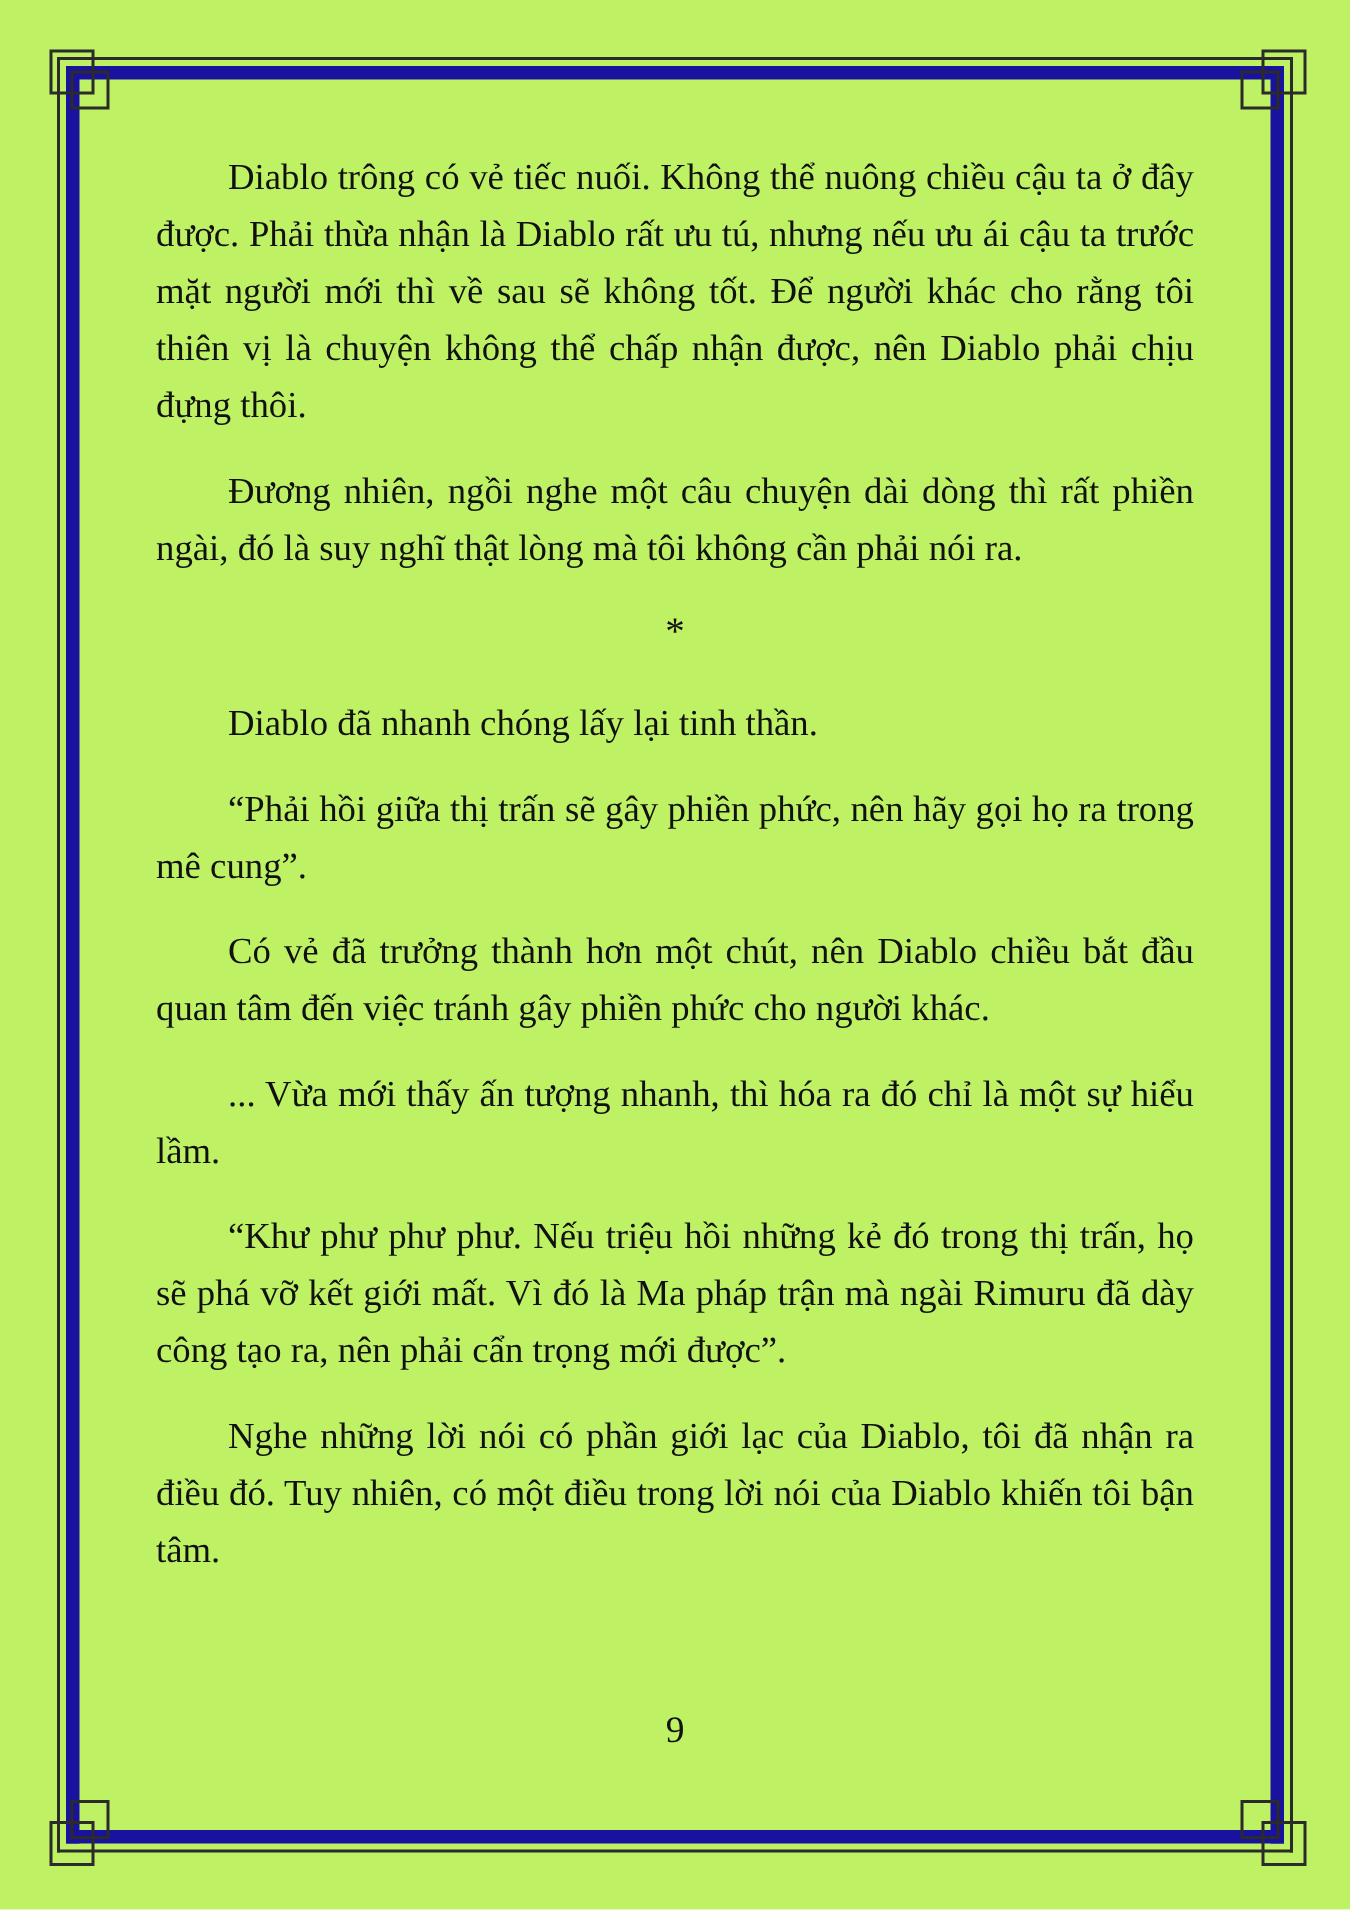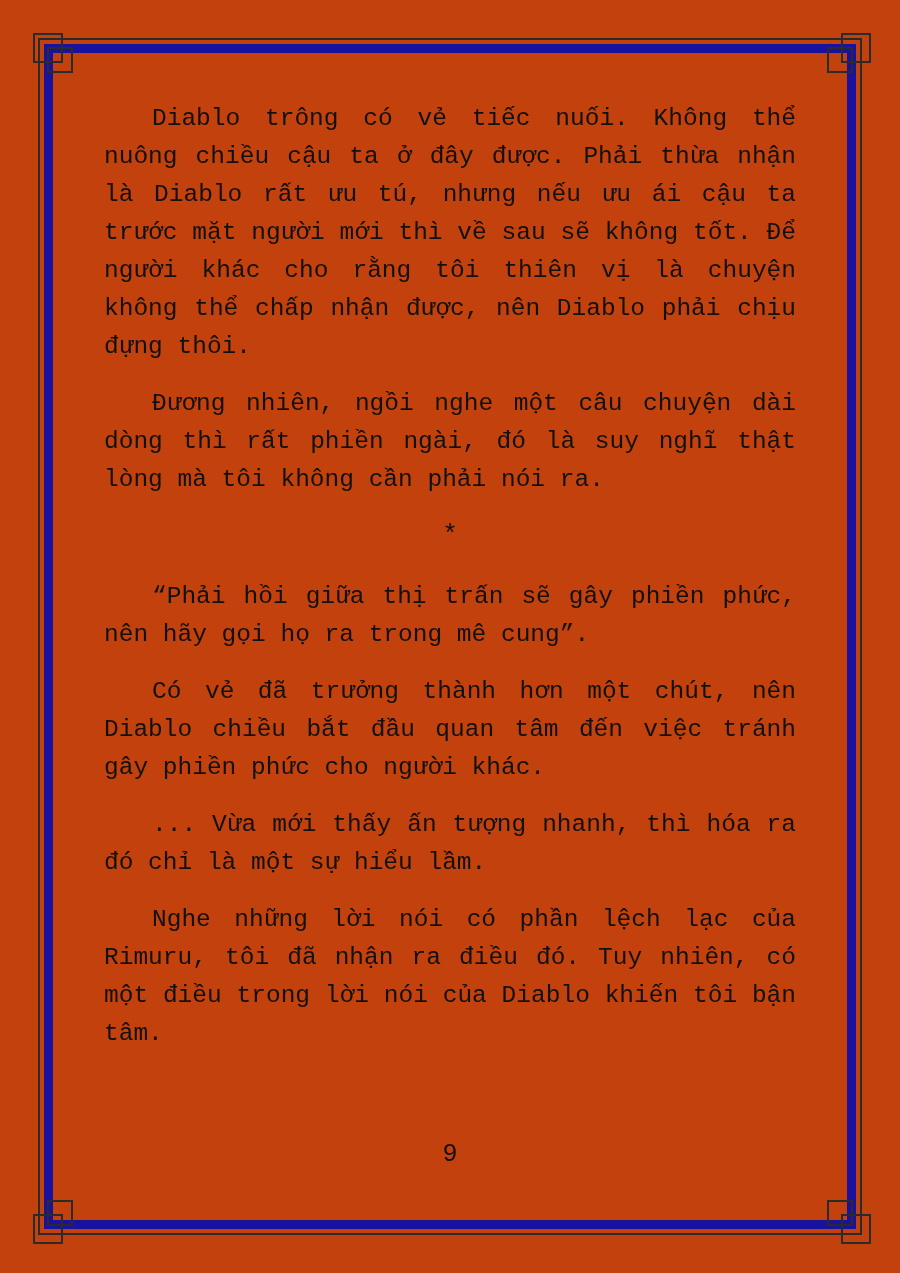--- a/index.html
+++ b/index.html
@@ -4,23 +4,23 @@
 <style>
   html, body {
     margin: 0;
     padding: 0;
     background: #ffffff;
   }
   .page {
     position: relative;
     width: 900px;
     height: 1273px;
-    background: #c2410c;
+    background: #bef264;
     overflow: hidden;
-    font-family: Liberation Mono, monospace;
+    font-family: Liberation Serif, serif;
   }
 
   
   .border-frame {
     position: absolute;
     left: 0; top: 0;
     width: 900px; height: 1273px;
     pointer-events: none;
   }
   
@@ -126,21 +126,23 @@
     <div class="corner-orn bl-1"></div>
     <div class="corner-orn b bl-2"></div>
     <div class="corner-orn br-1"></div>
     <div class="corner-orn b br-2"></div>
   </div>
 
   <div class="content">
     <p class="para">Diablo trông có vẻ tiếc nuối. Không thể nuông chiều cậu ta ở đây được. Phải thừa nhận là Diablo rất ưu tú, nhưng nếu ưu ái cậu ta trước mặt người mới thì về sau sẽ không tốt. Để người khác cho rằng tôi thiên vị là chuyện không thể chấp nhận được, nên Diablo phải chịu đựng thôi.</p>
     <p class="para">Đương nhiên, ngồi nghe một câu chuyện dài dòng thì rất phiền ngài, đó là suy nghĩ thật lòng mà tôi không cần phải nói ra.</p>
     <div class="separator">*</div>
+    <p class="para last-line-natural">Diablo đã nhanh chóng lấy lại tinh thần.</p>
     <p class="para">“Phải hồi giữa thị trấn sẽ gây phiền phức, nên hãy gọi họ ra trong mê cung”.</p>
     <p class="para">Có vẻ đã trưởng thành hơn một chút, nên Diablo chiều bắt đầu quan tâm đến việc tránh gây phiền phức cho người khác.</p>
     <p class="para">... Vừa mới thấy ấn tượng nhanh, thì hóa ra đó chỉ là một sự hiểu lầm.</p>
-    <p class="para">Nghe những lời nói có phần lệch lạc của Rimuru, tôi đã nhận ra điều đó. Tuy nhiên, có một điều trong lời nói của Diablo khiến tôi bận tâm.</p>
+    <p class="para">“Khư phư phư phư. Nếu triệu hồi những kẻ đó trong thị trấn, họ sẽ phá vỡ kết giới mất. Vì đó là Ma pháp trận mà ngài Rimuru đã dày công tạo ra, nên phải cẩn trọng mới được”.</p>
+    <p class="para">Nghe những lời nói có phần giới lạc của Diablo, tôi đã nhận ra điều đó. Tuy nhiên, có một điều trong lời nói của Diablo khiến tôi bận tâm.</p>
   </div>
 
   <div class="page-number">9</div>
 
 </div>
 
 </body></html>

